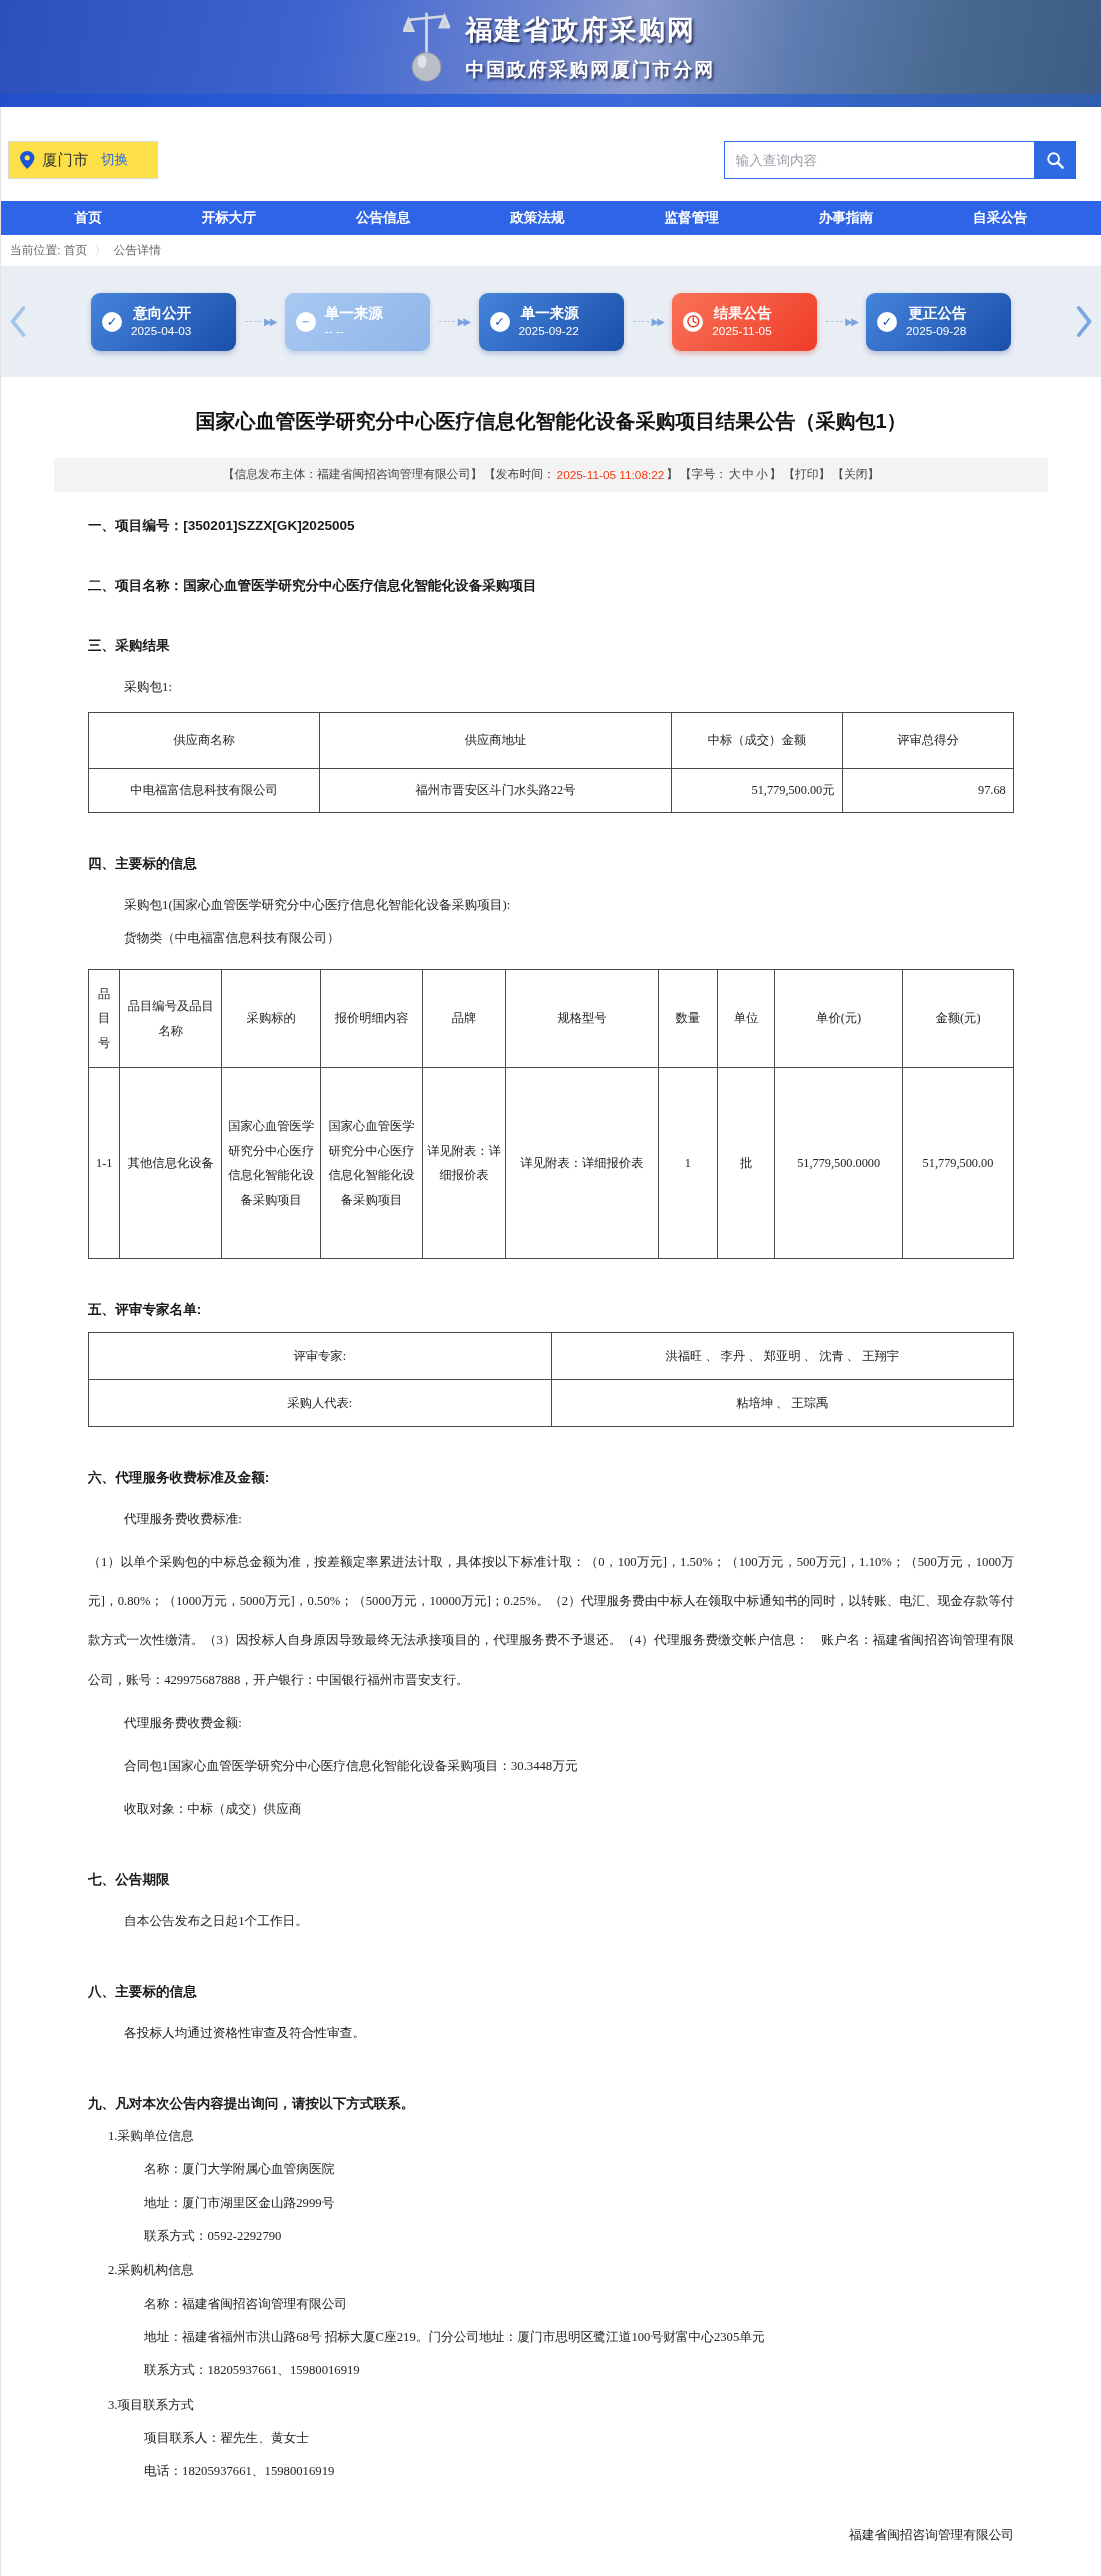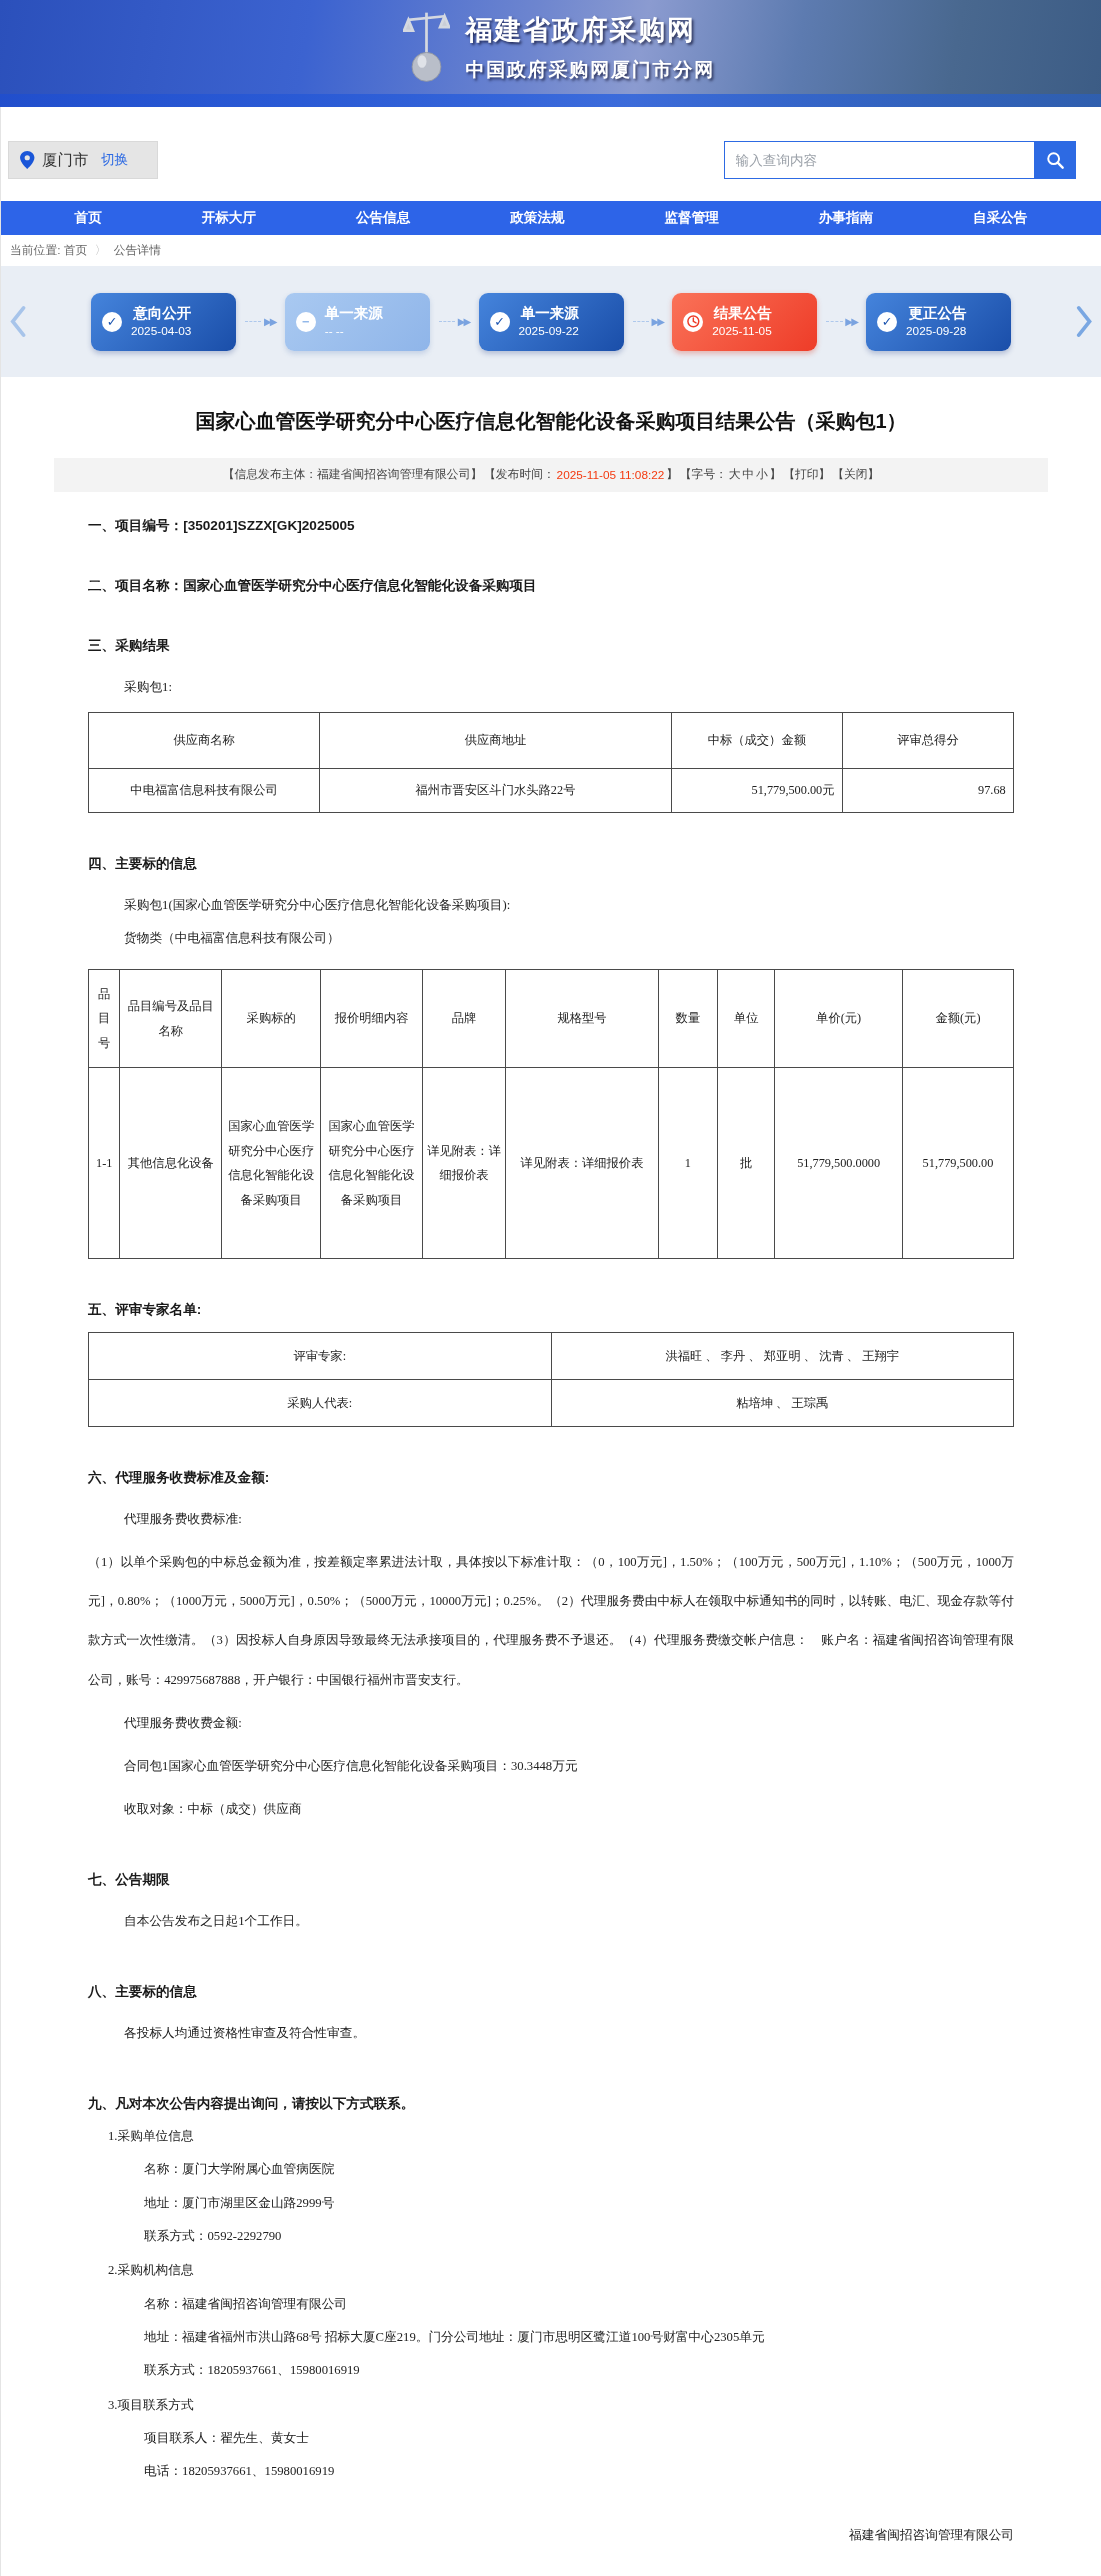--- a/index.html
+++ b/index.html
@@ -22,21 +22,21 @@
   .banner-inner { display:flex; align-items:center; height:94px; padding-left:12.7px;justify-content:center; }
   .logo { width:53px; height:84px; margin-right:12.7px; display:flex; align-items:center; justify-content:center; }
   .site-title { font-size:27px; font-weight:bold; letter-spacing:1.8px; text-shadow:1.8px 1.8px 2.7px rgba(0,0,30,.65); }
   .site-sub { font-size:19px; font-weight:bold; letter-spacing:1.8px; margin-top:9px; text-shadow:1.8px 1.8px 2.7px rgba(0,0,30,.65); }
   
   .frame { border-left:0.9px solid #e4e4e4; border-right:0.9px solid #e4e4e4; }
   
   .toolbar { height: 94px; position:relative; background:#fff; }
   .loc-box {
     position:absolute; left:7.3px; top:34px; width:150px; height:38px;
-    border:0.9px solid #d9d9d9; display:flex; align-items:center; padding:0 11px; background:#e5e5e5;
+    border:0.9px solid #d9d9d9; display:flex; align-items:center; padding:0 11px; background:#fde047;
   }
   .loc-city { font-size:15.4px; color:#333; margin:0 12.7px 0 7.3px; }
   .loc-switch { font-size:13.6px; color:#2d6ae3; cursor:pointer; }
   .search-wrap { position:absolute; right:25.4px; top:34px; width:352px; height:38px; display:flex; }
   .search-input {
     flex:1; border:1.8px solid #2d6ae3; border-right:none; padding:0 11px; font-size:13.6px; outline:none; color:#333;
   }
   .search-input::placeholder { color:#9aa0a8; }
   .search-btn { width:42px; background:#2d6ae3; border:none; cursor:pointer; display:flex; align-items:center; justify-content:center; }
   

